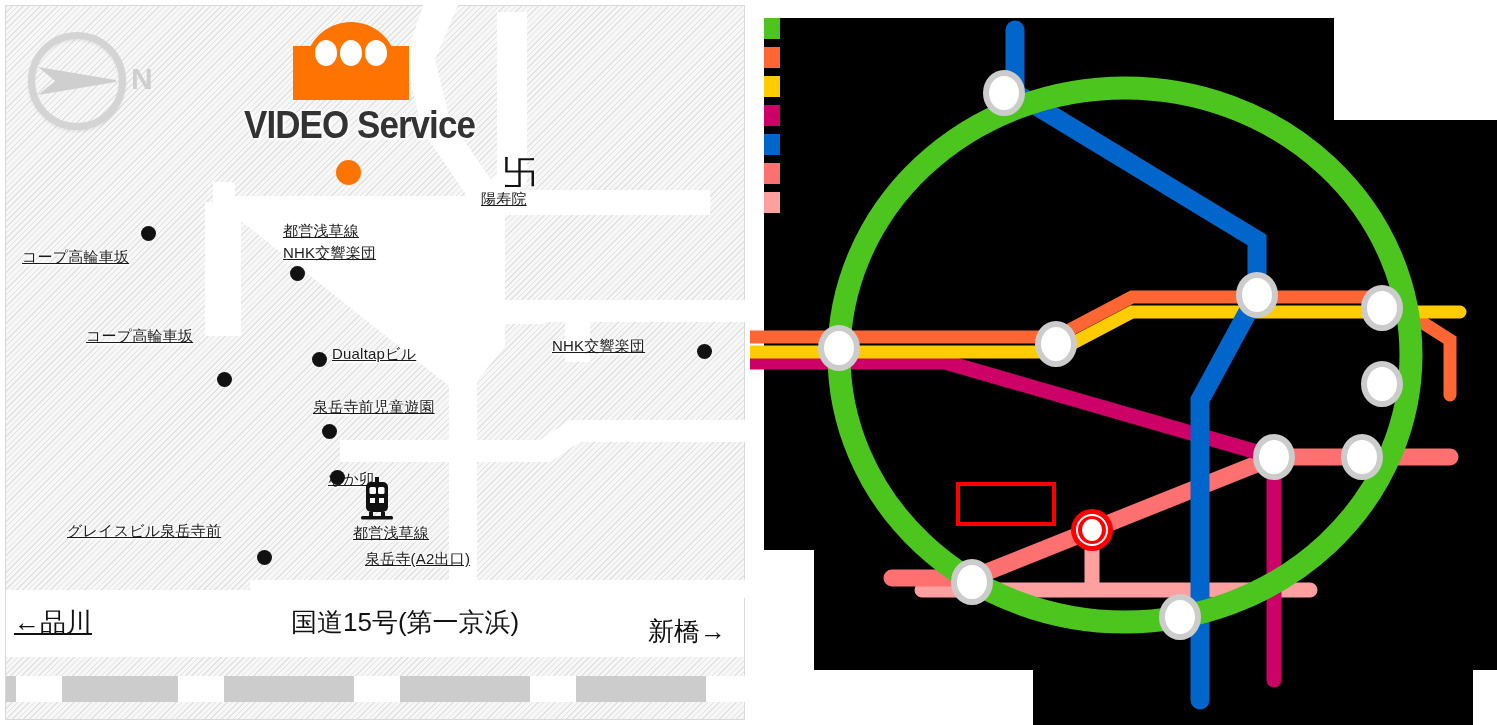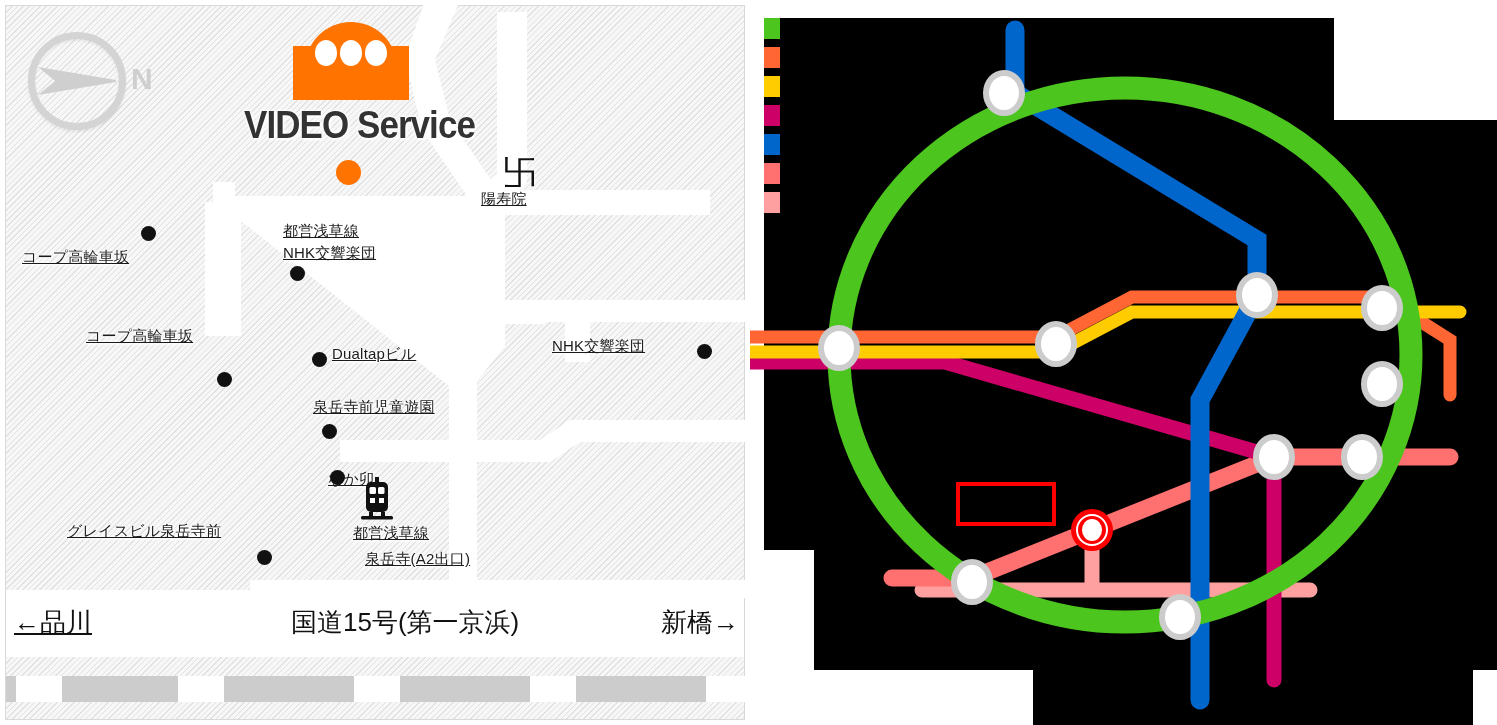--- a/index.html
+++ b/index.html
@@ -59,21 +59,21 @@
                text-shadow:0 0 3px #fff,0 0 3px #fff;}
   
   .train-icon{position:absolute;left:360px;top:477px;width:34px;height:44px;}
 
   
   .mainroad{position:absolute;left:6px;top:590px;width:738px;height:67px;
             background:#ffffff;}
   .road-text{position:absolute;top:605px;font-size:26px;color:#111;}
   .rt-left{left:14px;text-decoration:underline;}
   .rt-center{left:271px;margin-left:20px;}
-  .rt-right{right:11px;}
+  .rt-right{right:24px;margin-top:9px;}
   .sidewalk{position:absolute;left:6px;top:657px;width:738px;height:24px;
             background-color:#f2f2f2;
             background-image:repeating-linear-gradient(135deg,
               #e2e2e2 0px,#e2e2e2 1px,#f7f7f7 1px,#f7f7f7 4px);}
   .crosswalk{position:absolute;left:6px;top:676px;width:738px;height:26px;
              background:#cccccc;}
   .cw-stripe{position:absolute;top:0;height:26px;width:46px;background:#ffffff;}
   .sidewalk2{position:absolute;left:6px;top:702px;width:738px;height:17px;
              background-color:#f2f2f2;
              background-image:repeating-linear-gradient(135deg,

